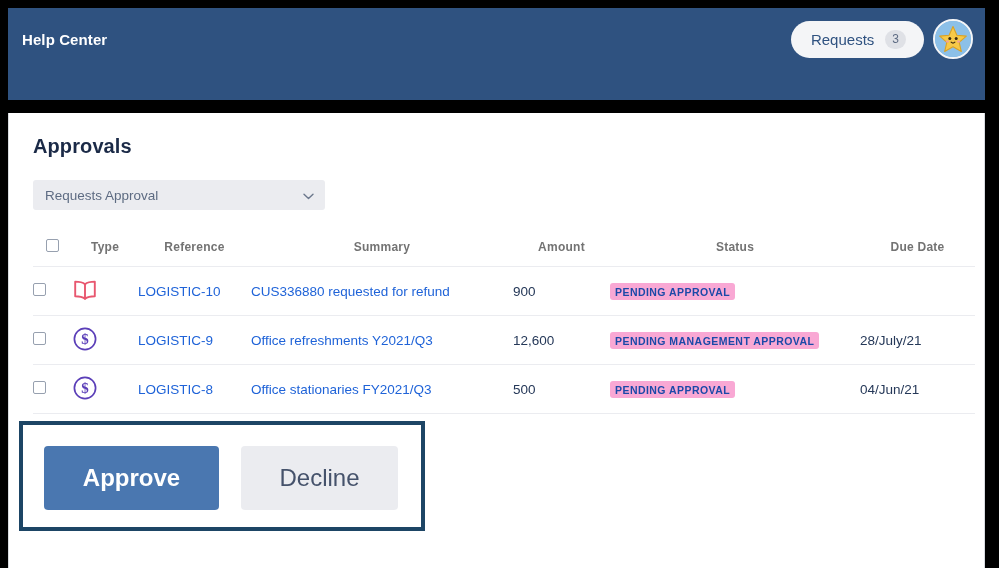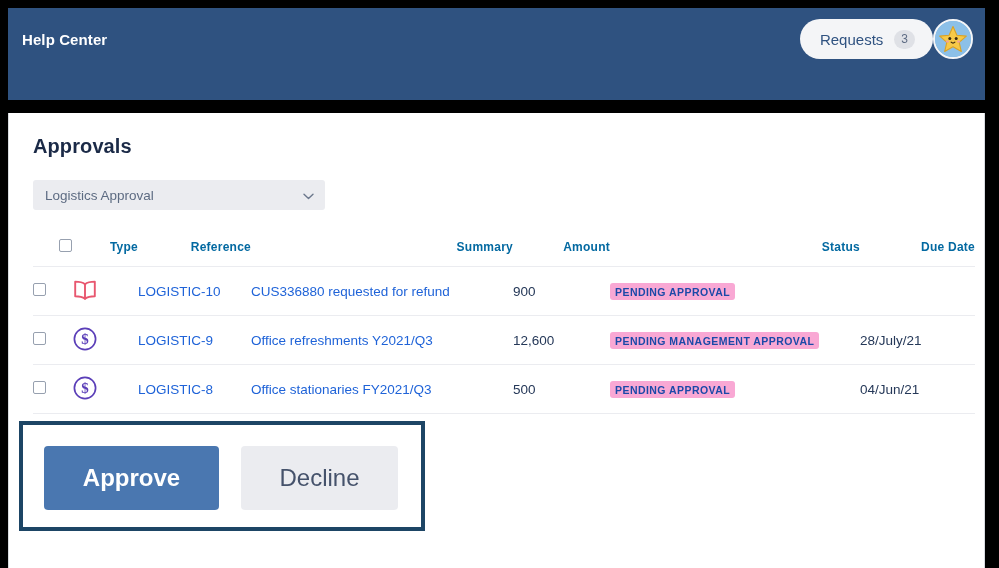--- a/index.html
+++ b/index.html
@@ -36,21 +36,22 @@
   }
   .brand {
     color: #ffffff;
     font-size: 15px;
     font-weight: bold;
     letter-spacing: .1px;
     white-space: nowrap;
   }
   .topbar-right {
     display: flex;
-    gap: 0;
+    align-items: center;
+    gap: 9px;
   }
   .requests-pill {
     display: flex;
     align-items: center;
     gap: 11px;
     background: #f4f5f7;
     border-radius: 22px;
     padding: 9px 18px 9px 20px;
     cursor: pointer;
   }
@@ -118,24 +119,24 @@
   .chev { display: block; }
 
   
   table.approvals {
     margin-top: 29px;
     width: 942px;
     border-collapse: collapse;
     table-layout: fixed;
   }
   table.approvals th {
-    text-align: right;
+    text-align: center;
     font-size: 12px;
     font-weight: bold;
-    color: #0369a1;
+    color: #737373;
     letter-spacing: .25px;
     padding: 0 0 11px 0;
     border-bottom: 1px solid #ebecf0;
   }
   table.approvals td {
     padding: 0;
     height: 49px;
     vertical-align: middle;
     border-bottom: 1px solid #ebecf0;
     font-size: 13.5px;
@@ -245,21 +246,21 @@
       </div>
     </div>
   </div>
 
   <div class="panel">
     <div class="panel-body">
 
       <div class="page-title">Approvals</div>
 
       <div class="filter-select">
-        <span class="value">Logistics Approval</span>
+        <span class="value">Requests Approval</span>
         <span class="chev">
           <svg width="11" height="7" viewBox="0 0 11 7" aria-hidden="true">
             <path d="M1 1.3 L5.5 5.5 L10 1.3" stroke="#6b778c" stroke-width="1.4" fill="none" stroke-linecap="round" stroke-linejoin="round"></path>
           </svg>
         </span>
       </div>
 
       <table class="approvals">
         <colgroup>
           <col class="col-check">

